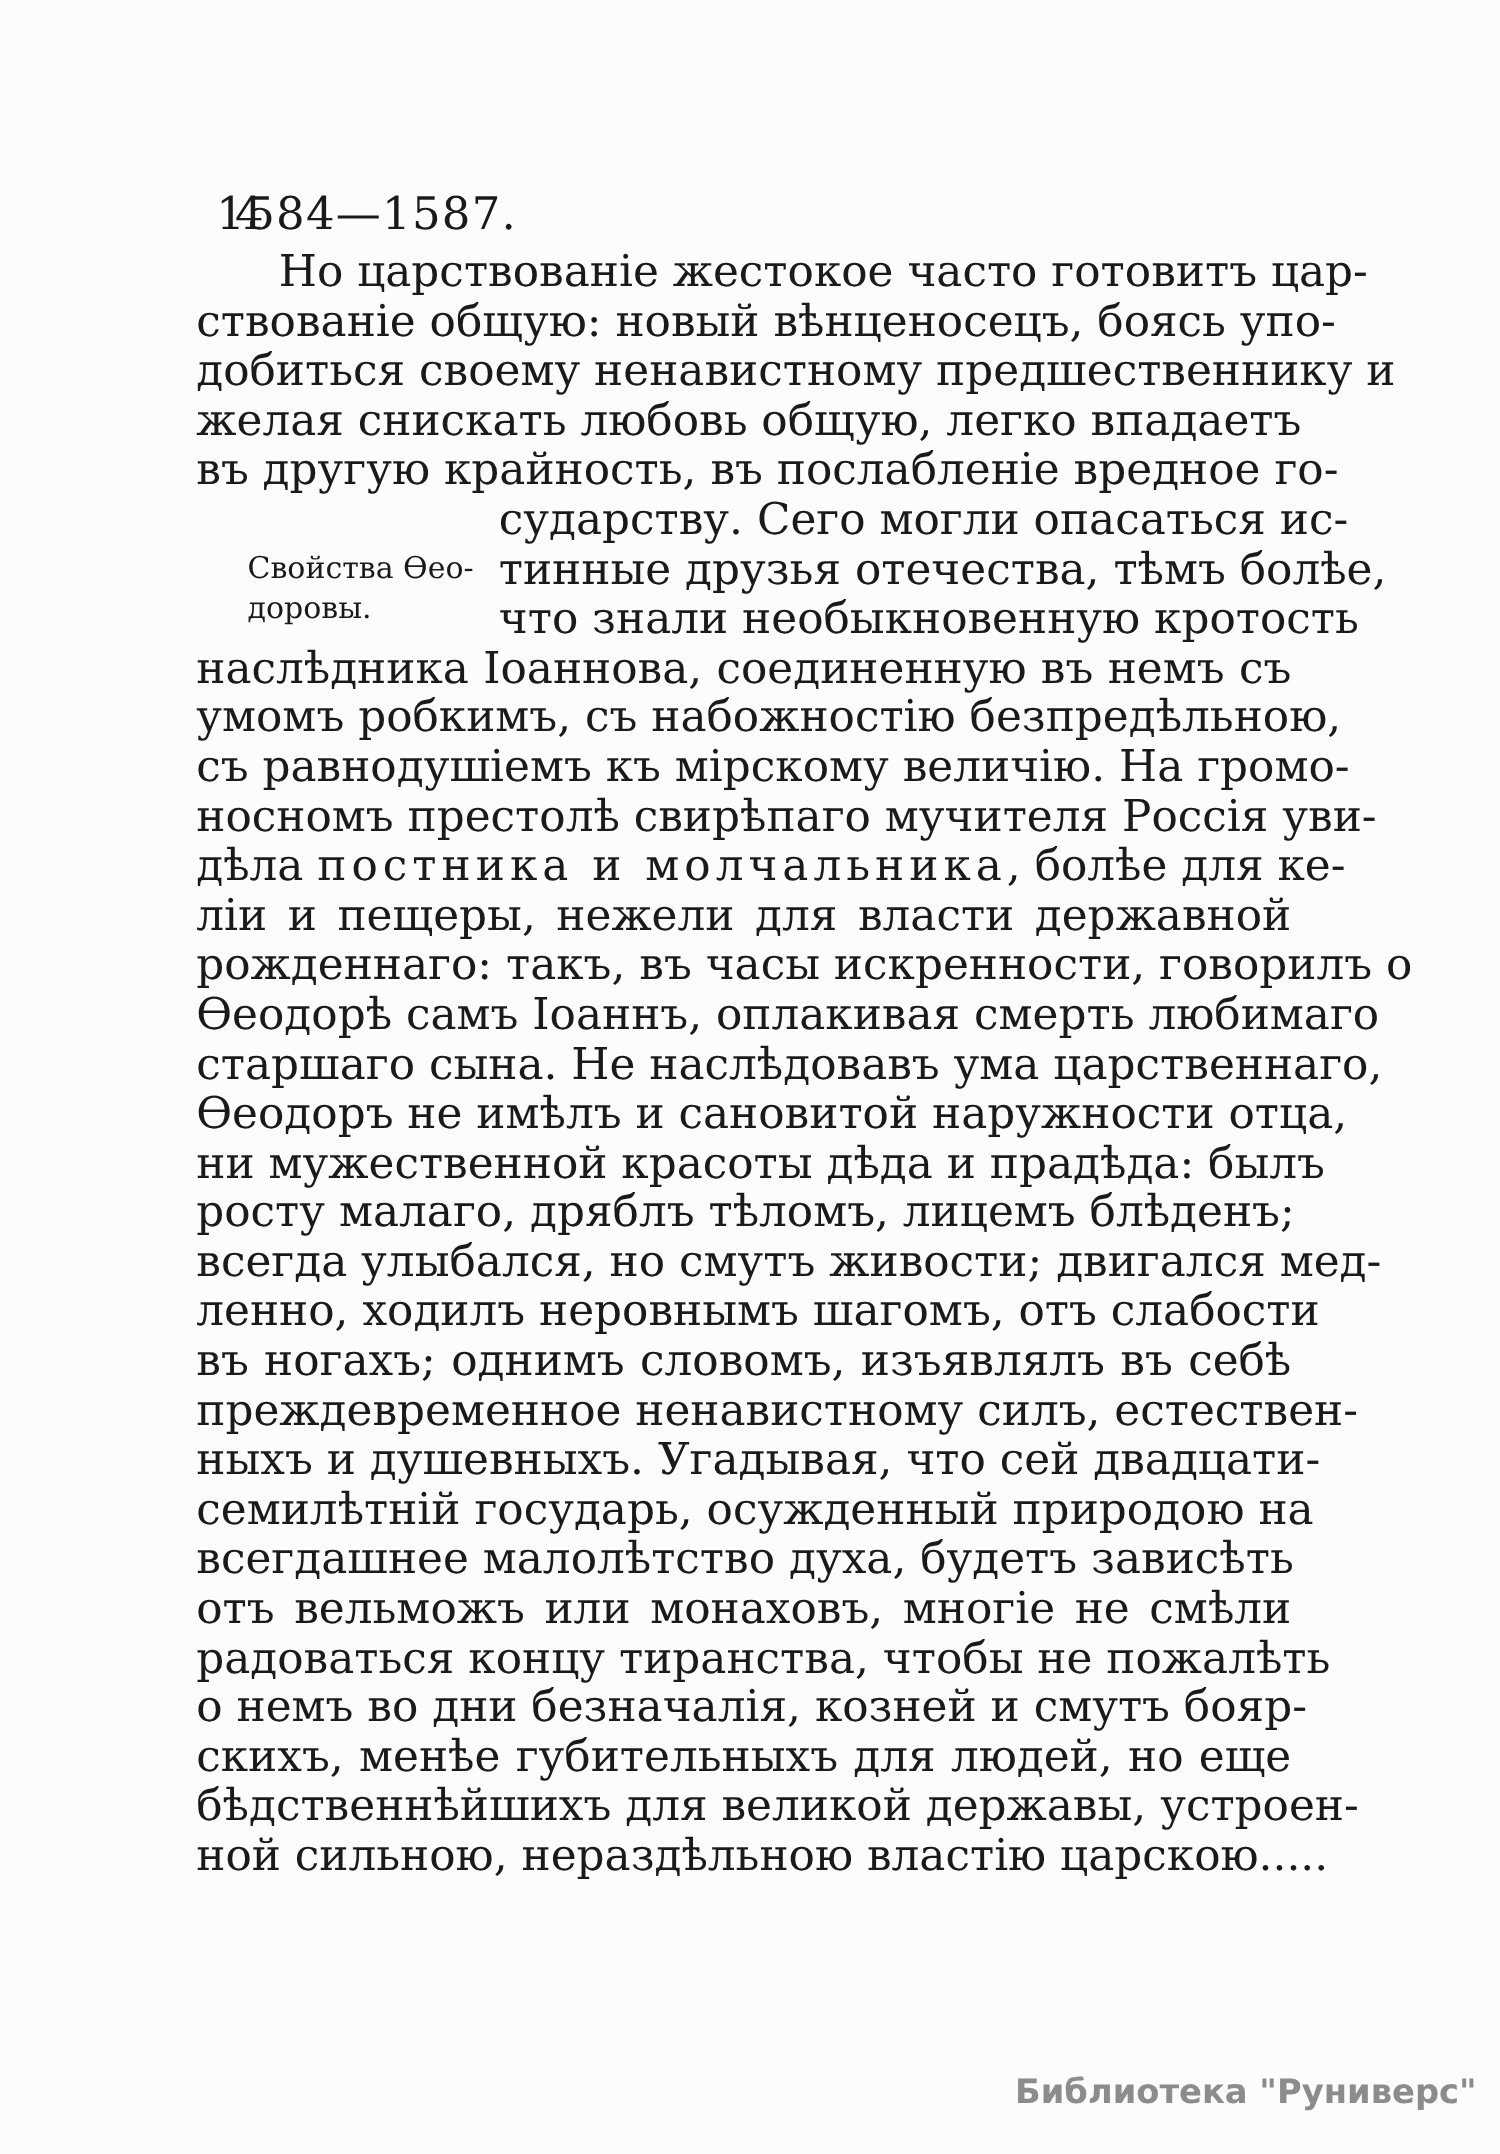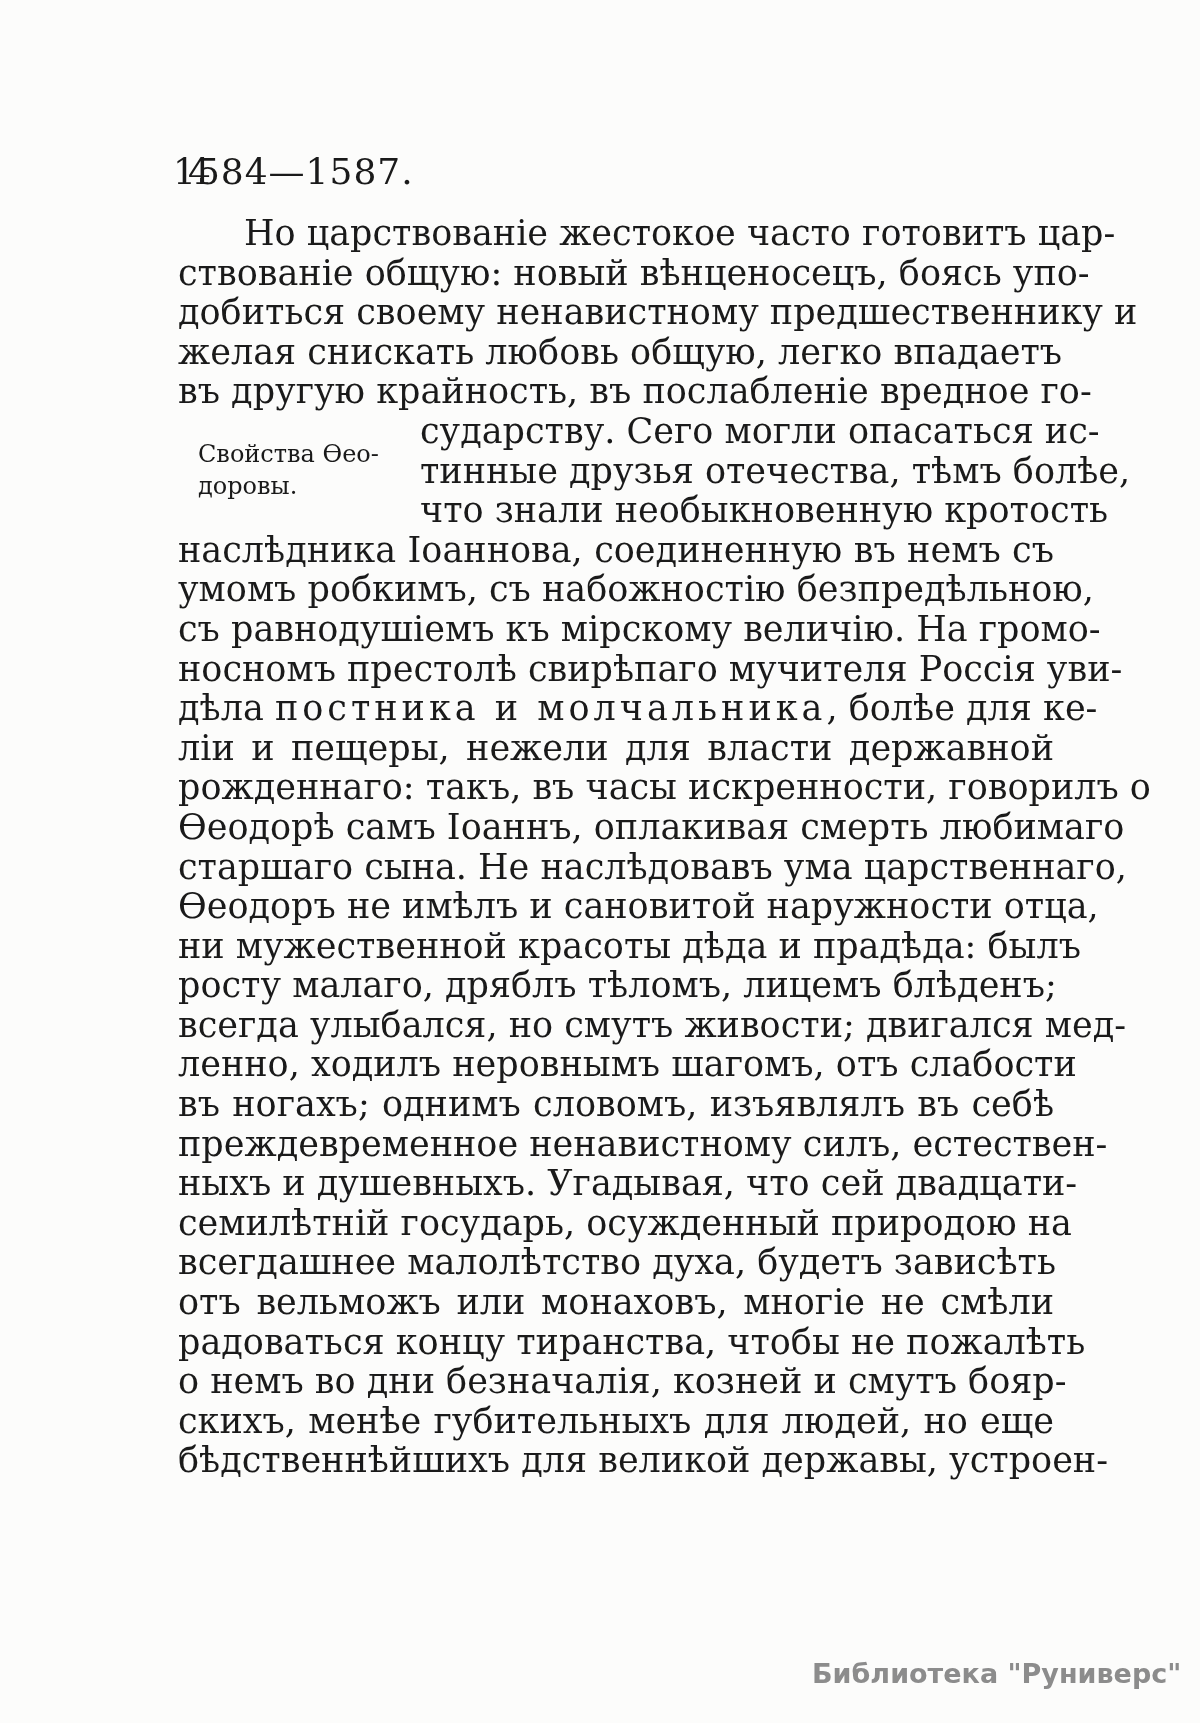--- a/index.html
+++ b/index.html
@@ -24,21 +24,21 @@
   .page-header {
     position: absolute; left: 0; right: 0; top: 0;
     text-align: left;
     font-size: 36px; line-height: 44px;
     letter-spacing: 1px;
     transform: translateX(16px);
   }
 
   .body-text {
     position: absolute;
-    left: 157px; top: 214px; width: 876px; margin-left: 21px;
+    left: 157px; top: 199px; width: 876px;
   }
   .text-line {
     font-size: 35px;
     line-height: 39.6px;
     text-align: justify;
     text-align-last: justify;
     white-space: nowrap;
   }
   .text-line.first { text-indent: 66px; }
   .text-line.indented { margin-left: 242px; }
@@ -104,17 +104,18 @@
       <div class="text-line">въ ногахъ; однимъ словомъ, изъявлялъ въ себѣ</div>
       <div class="text-line">преждевременное ненавистному силъ, естествен-</div>
       <div class="text-line">ныхъ и душевныхъ. Угадывая, что сей двадцати-</div>
       <div class="text-line">семилѣтній государь, осужденный природою на</div>
       <div class="text-line">всегдашнее малолѣтство духа, будетъ зависѣть</div>
       <div class="text-line">отъ вельможъ или монаховъ, многіе не смѣли</div>
       <div class="text-line">радоваться концу тиранства, чтобы не пожалѣть</div>
       <div class="text-line">о немъ во дни безначалія, козней и смутъ бояр-</div>
       <div class="text-line">скихъ, менѣе губительныхъ для людей, но еще</div>
       <div class="text-line">бѣдственнѣйшихъ для великой державы, устроен-</div>
+      <div class="text-line last">ной сильною, нераздѣльною властію царскою.....</div>
     </div>
 
   <div class="watermark">Библиотека "Руниверс"</div>
 
 </div>
 
 </body></html>

